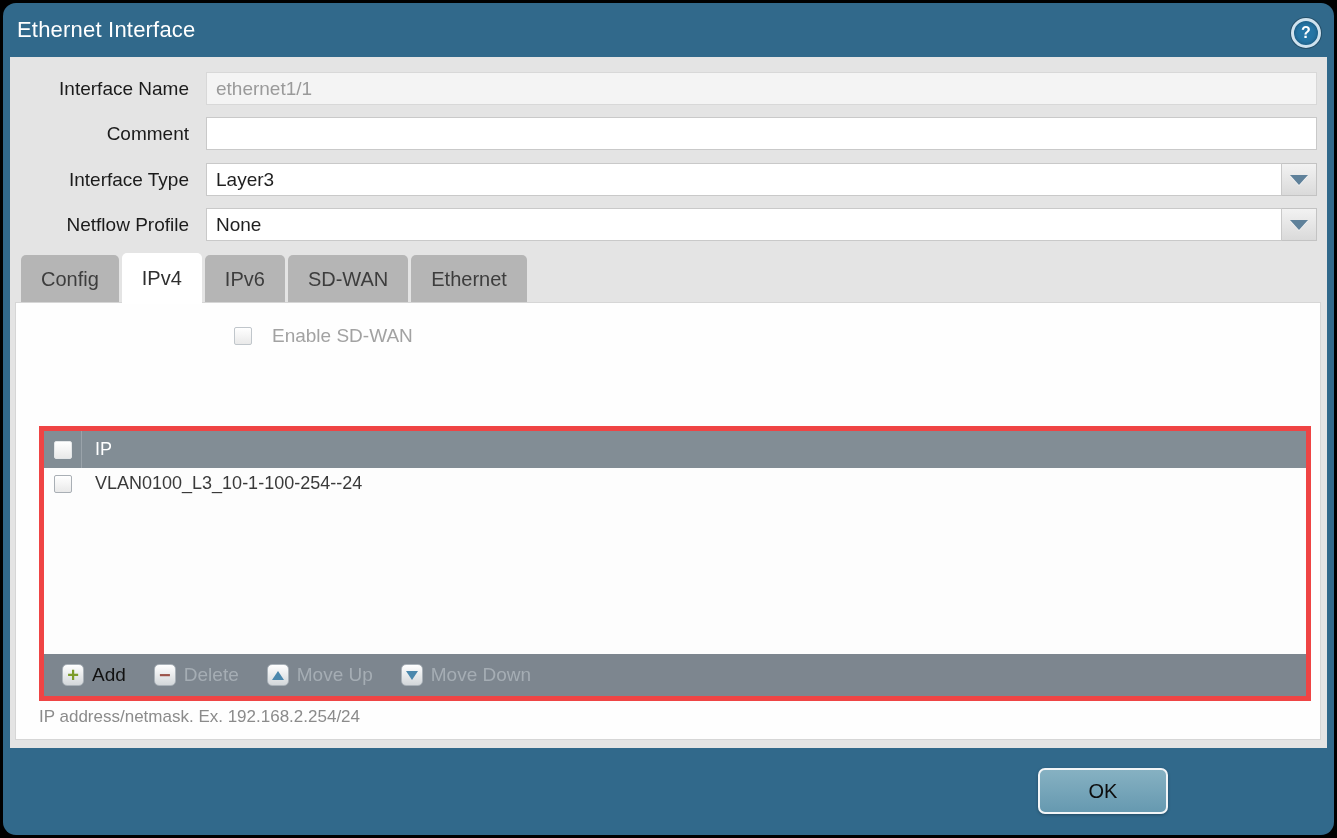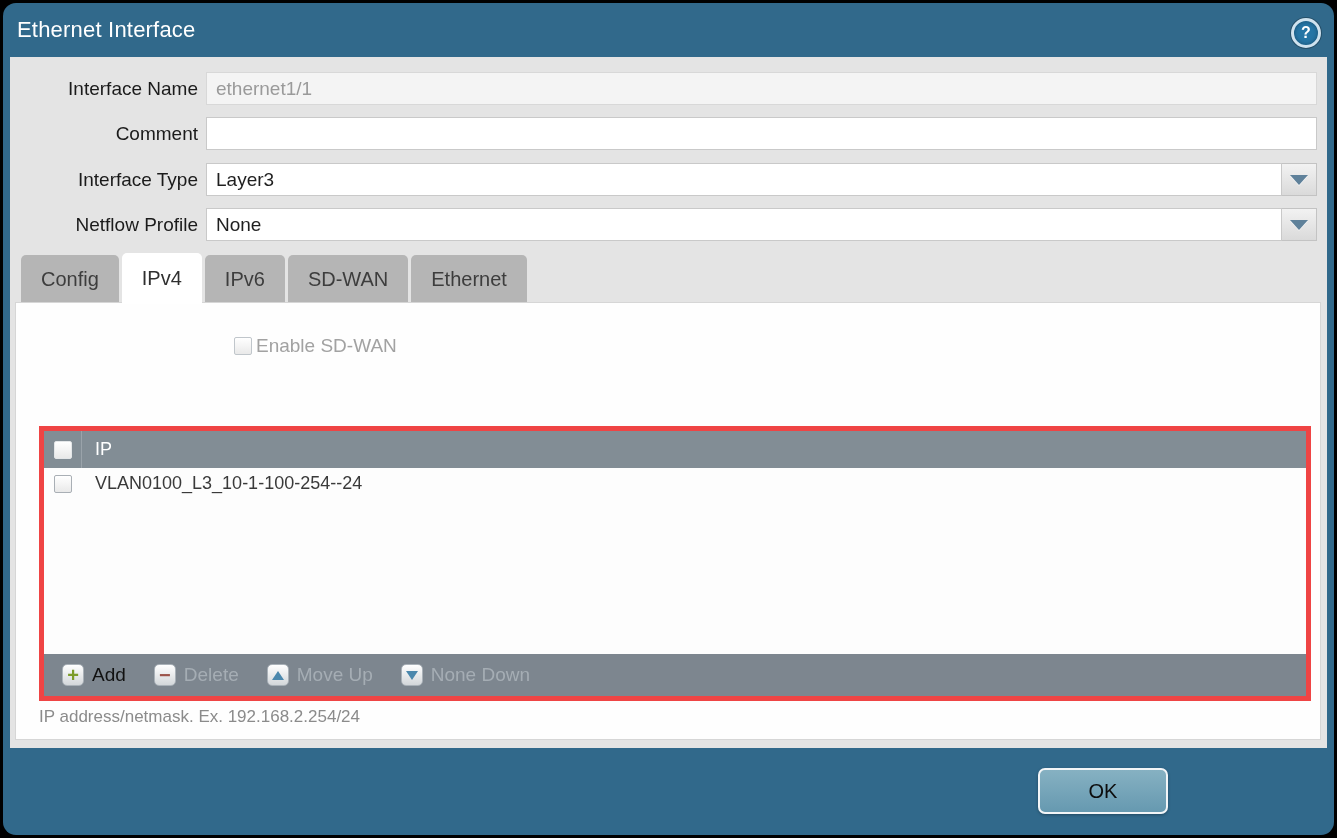--- a/index.html
+++ b/index.html
@@ -12,42 +12,42 @@
   .titlebar { position:absolute; top:0; left:0; right:0; height:54px; display:flex; align-items:center; }
   .title { color:#ffffff; font-size:22px; font-weight:400; padding-left:14px; letter-spacing:.2px; }
   .help { position:absolute; right:13px; top:15px; width:30px; height:30px; border-radius:50%;
           background:#2575a5; border:3px solid #cfe2ee; box-shadow:0 0 0 1px rgba(0,0,0,.25), inset 0 0 4px rgba(0,0,0,.35);
           display:flex; align-items:center; justify-content:center; color:#fff; font-size:16px; font-weight:bold; cursor:pointer; }
 
   
   .content { position:absolute; left:7px; right:7px; top:54px; bottom:87px; background:#e4e4e4; }
 
   .form-row { position:absolute; left:0; right:0; height:33px; display:flex; align-items:center; }
-  .form-row .lbl { width:196px; text-align:right; font-size:19px; color:#1b1b1b; padding-right:8px; flex:none; }
+  .form-row .lbl { width:196px; text-align:right; font-size:19px; color:#1b1b1b; padding-right:17px; flex:none; }
   .form-row .inp { flex:1; height:33px; border:1px solid #c9c9c9; background:#fff; font-family:"Liberation Sans",sans-serif;
                    font-size:19px; color:#1f1f1f; padding:0 9px; outline:none; }
   .form-row .inp.disabled { background:#f4f4f4; color:#9a9a9a; border-color:#d8d8d8; }
   .form-row .spacer { width:10px; flex:none; }
   .dd-btn { width:35px; height:33px; flex:none; border:1px solid #c3c3c3; border-left:none;
             background:linear-gradient(#f2f2f2,#dadada); display:flex; align-items:center; justify-content:center; cursor:pointer; }
   .dd-tri { width:0; height:0; border-left:9px solid transparent; border-right:9px solid transparent;
             border-top:10px solid #5f819a; filter:drop-shadow(0 1px 0 rgba(255,255,255,.6)); }
   .row-1{top:15px;} .row-2{top:60px;} .row-3{top:106px;} .row-4{top:151px;}
 
   
   .tabs { position:absolute; left:11px; top:196px; display:flex; gap:3px; align-items:flex-end; }
   .tab { height:49px; padding:0 20px; display:flex; align-items:center; justify-content:center;
          background:#b5b5b5; color:#3d3d3d; font-size:20px; border-radius:5px 5px 0 0; cursor:pointer; }
   .tab.active { background:#ffffff; color:#2f2f2f; position:relative; z-index:3; height:51px; }
 
   
   .panel { position:absolute; left:5px; right:6px; top:245px; bottom:8px; background:#fefefe; border:1px solid #d6d6d6; z-index:2; }
 
   .cb { width:18px; height:18px; border:1px solid #a9afb5; border-radius:2px; background:linear-gradient(#ffffff,#e9e9e9); flex:none; }
-  .sdwan-row { position:absolute; left:218px; top:32px; display:flex; align-items:center; gap:4px; }
+  .sdwan-row { position:absolute; left:218px; top:22px; display:flex; align-items:center; gap:20px; }
   .sdwan-row .cb { border-color:#c0c6cb; }
   .sdwan-label { font-size:19px; color:#a2a2a2; }
 
   .type-row { position:absolute; left:0; top:66px; display:flex; align-items:center; }
   .type-label { width:212px; text-align:right; font-size:19px; color:#1b1b1b; padding-right:13px; }
   .radio-opt { display:flex; align-items:center; gap:12px; margin-right:38px; cursor:pointer; }
   .radio { width:20px; height:20px; border-radius:50%; border:2px solid #b9b9b9; background:#fff;
            display:flex; align-items:center; justify-content:center; flex:none; }
   .radio.selected::after { content:''; width:12px; height:12px; border-radius:50%; background:#2e6d8e; }
   .radio-label { font-size:19px; color:#161616; }
@@ -175,21 +175,21 @@
           <div class="tbtn disabled">
             <div class="badge">
                 <span class="tri-up"></span>
               </div>
             <div class="txt">Move Up</div>
           </div>
           <div class="tbtn disabled">
             <div class="badge">
                 <span class="tri-down"></span>
               </div>
-            <div class="txt">None Down</div>
+            <div class="txt">Move Down</div>
           </div>
         </div>
       </div>
 
       <div class="hint">IP address/netmask. Ex. 192.168.2.254/24</div>
 
     </div>
   </div>
 
   <div class="btn btn-ok">OK</div>

